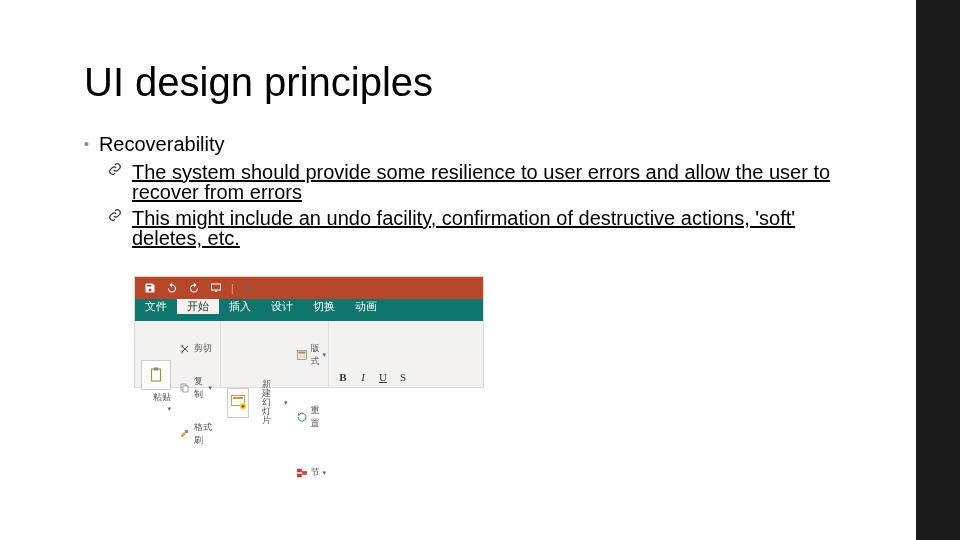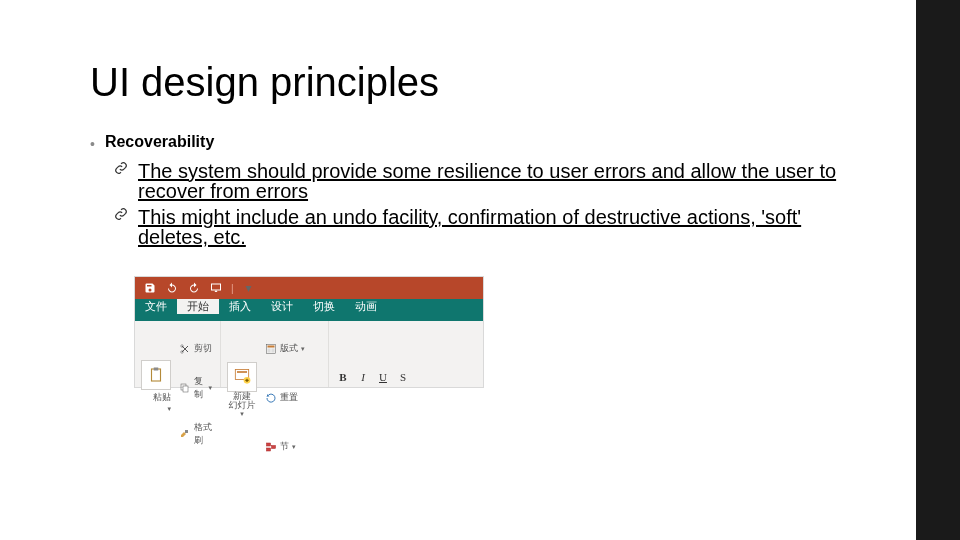--- a/index.html
+++ b/index.html
@@ -1,24 +1,24 @@
 <!DOCTYPE html>
 <html><head>
 <meta charset="utf-8">
 <style>
   * { box-sizing: border-box; margin: 0; padding: 0; }
   html, body { width: 960px; height: 540px; background: #fff; font-family: Arial, "Helvetica Neue", Helvetica, sans-serif; color: #000; }
   .slide { position: relative; width: 960px; height: 540px; }
   .sidebar { position: absolute; right: 0; top: 0; width: 44px; height: 540px; background: #1a1a1a; }
-  .content { position: absolute; left: 90px; top: 60px; right: 80px; }
+  .content { position: absolute; left: 84px; top: 60px; right: 80px; }
   .title { font-size: 40px; font-weight: 400; letter-spacing: 0px; }
   .bullets { margin-top: 28px; }
   .l1 { display: flex; align-items: flex-start; gap: 10px; margin-bottom: 6px; }
   .l1 .dot { font-size: 14px; color: #8a8a8a; line-height: 22px; }
-  .l1 .txt { font-size: 16px; font-weight: 700; text-align: right; }
+  .l1 .txt { font-size: 20px; font-weight: 400; text-align: right; }
   .l2 { display: flex; align-items: flex-start; gap: 6px; margin-left: 24px; margin-top: 6px; }
   .l2 .link { font-size: 14px; color: #333; line-height: 20px; width: 18px; text-align: center; }
   .l2 .txt { font-size: 20px; line-height: 20px; max-width: 720px; text-decoration: underline; }
 
   
   .ribbon-shot {
     position: absolute; left: 134px; top: 276px; width: 350px; height: 112px;
     border: 1px solid #d9d9d9; background: #fff;
     font-family: "Microsoft YaHei", Arial, sans-serif;
     font-size: 10px; color: #333;
@@ -154,21 +154,21 @@
                   </svg>
                 </span>
               <span class="smalltext">格式刷</span>
             </div>
           </div>
         </div>
       </div>
 
       <div class="grp" style="width:108px">
         <div class="row">
-          <div style="display:flex;flex-direction:column;align-items:center;gap:0">
+          <div style="display:flex;flex-direction:row;align-items:center;gap:9px">
             <div class="big">
               <svg width="20" height="20" viewBox="0 0 24 24">
                   <rect x="4" y="3" width="16" height="12" fill="#fff" stroke="#c77d36"></rect>
                   <rect x="6" y="5" width="12" height="2" fill="#c77d36"></rect>
                   <circle cx="18" cy="16" r="4" fill="#ffd24a"></circle>
                   <path stroke="#7a5b00" stroke-width="1.5" d="M18 14v4M16 16h4"></path>
                 </svg>
             </div>
             <span class="smalltext" style="white-space:pre-line;text-align:center;line-height:9px">新建
 幻灯片</span>

